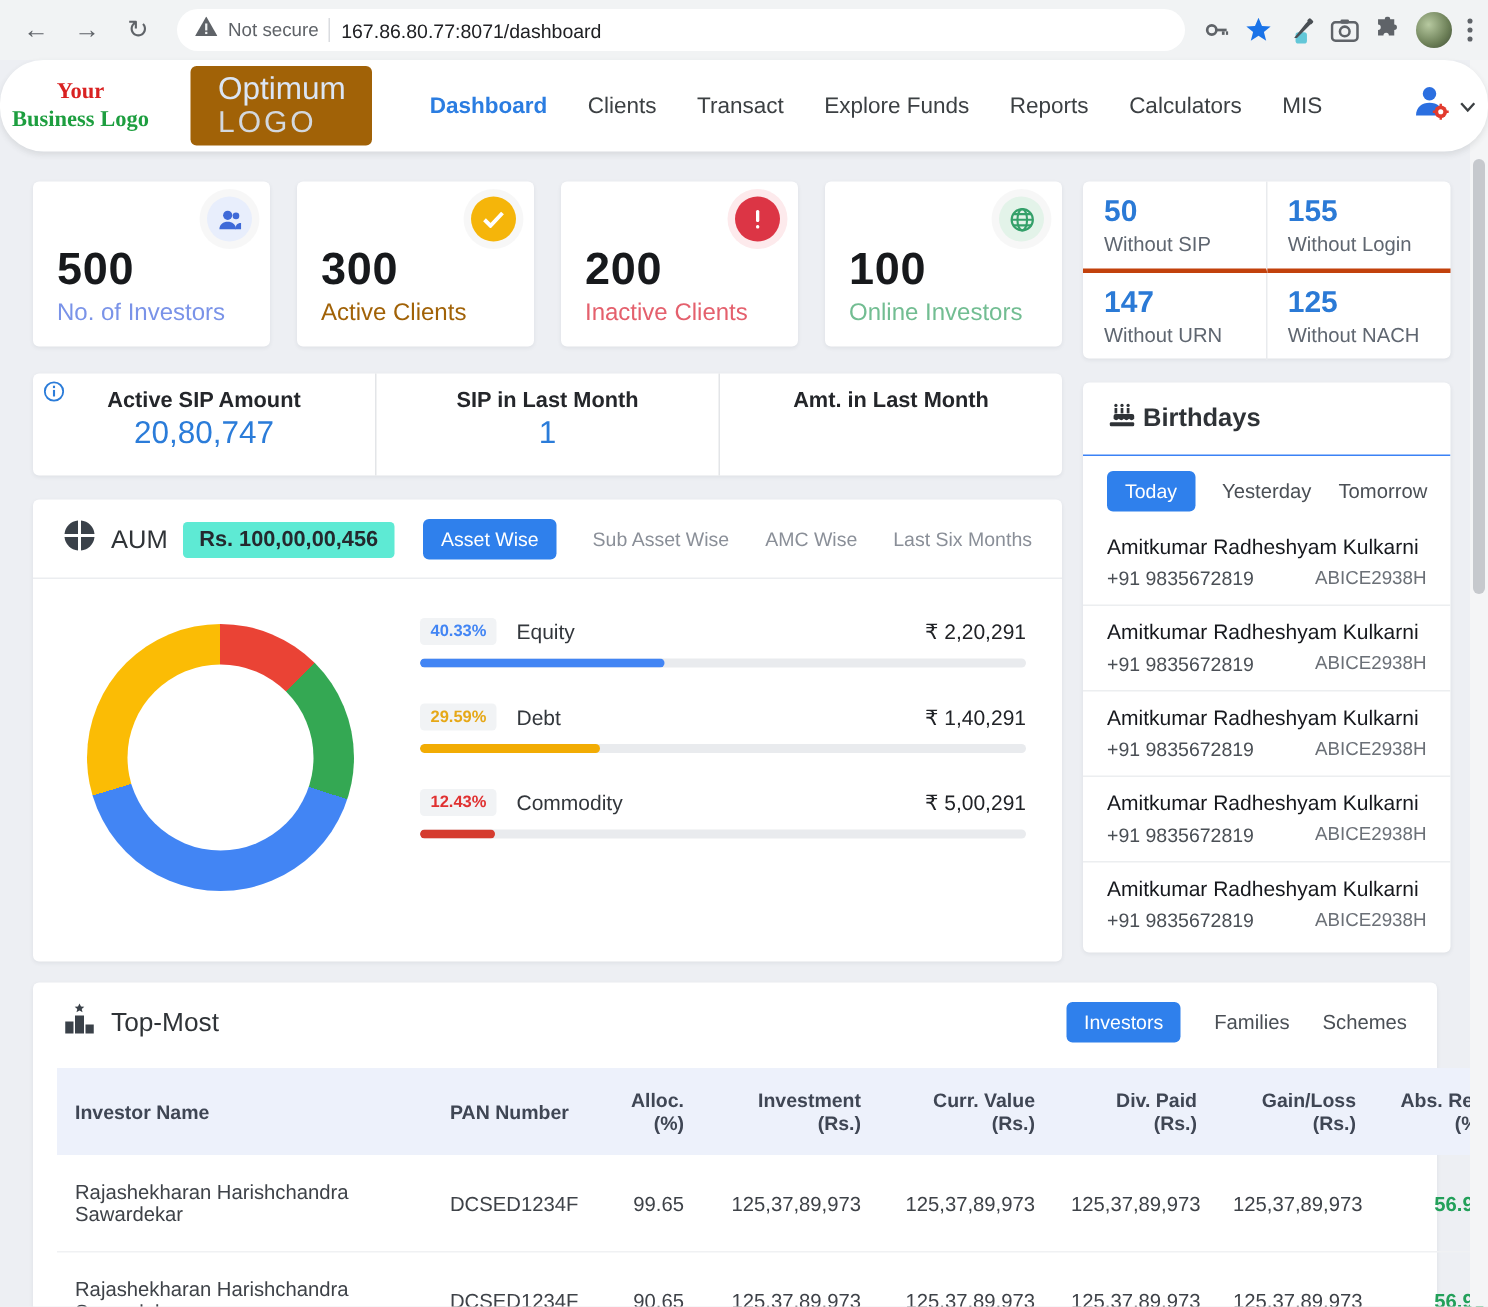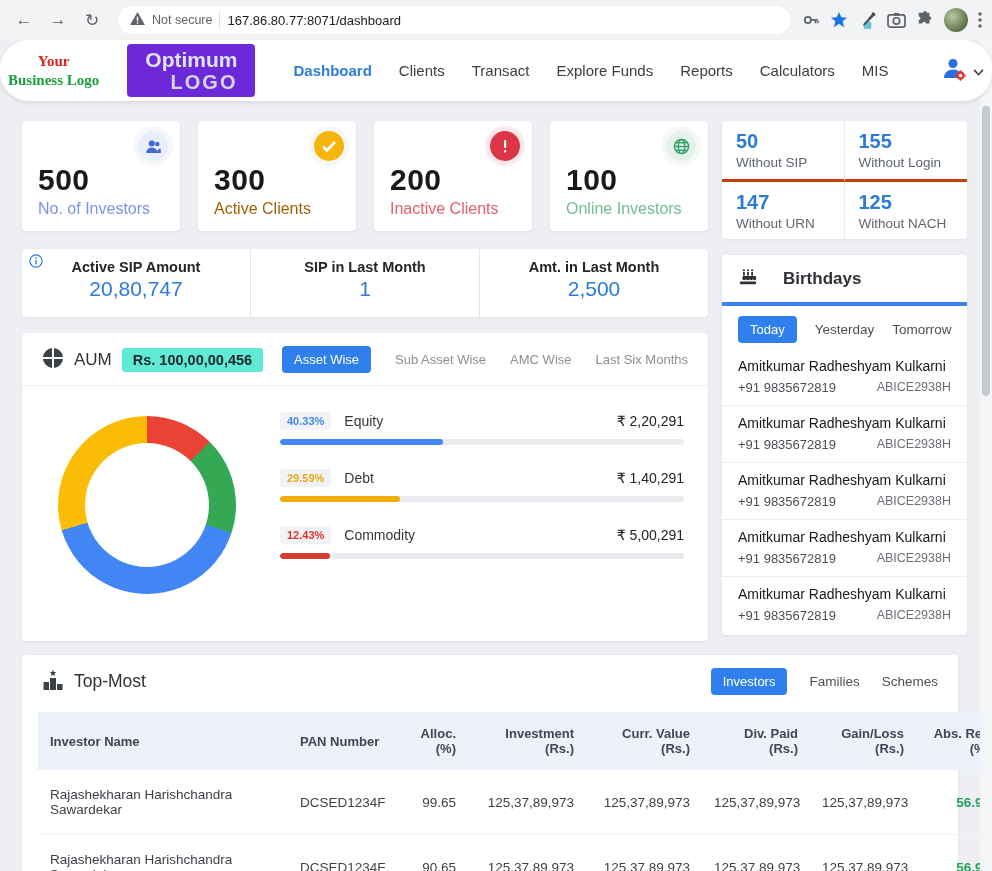--- a/index.html
+++ b/index.html
@@ -15,21 +15,21 @@
   .omnibox .url { font-size:13px; color:#202124; }
   .chrome-icons { display:flex; align-items:center; gap:10px; }
   .chrome-icons svg { display:block; }
   .avatar { width:24px; height:24px; border-radius:50%; background:radial-gradient(circle at 35% 35%, #b7c9a0, #6c7f57 60%, #3c4a33); }
 
   
   .navbar { height:61px; background:#ffffff; display:flex; align-items:center; padding:0 8px; box-shadow:0 2px 4px rgba(60,64,67,.12); position:relative; z-index:5;border-radius:29px; }
   .biz-logo { font-family:"Liberation Serif","DejaVu Serif",serif; font-weight:bold; text-align:center; line-height:1.25; font-size:15px; }
   .biz-logo .l1 { color:#d92121; }
   .biz-logo .l2 { color:#1d9e3f; }
-  .watermark { margin-left:28px; background:#6d28d9; border-radius:4px; padding:4px 18px; text-align:right; font-weight:bold; line-height:1.1; }
+  .watermark { margin-left:28px; background:#a16207; border-radius:4px; padding:4px 18px; text-align:left; font-weight:normal; line-height:1.1; }
   .watermark .w1 { color:#dbe5f4; font-size:21px; }
   .watermark .w2 { color:#d3d8de; font-size:20px; letter-spacing:2px; }
   .nav-menu { display:flex; align-items:center; gap:27px; margin-left:38px; }
   .nav-item { font-size:15px; color:#3c4043; cursor:pointer; white-space:nowrap; }
   .nav-item.active { color:#2b7de1; font-weight:bold; }
   .profile-box { margin-left:auto; display:flex; align-items:center; gap:6px; cursor:pointer; }
 
   
   .content { padding:20px 22px 0 22px; width:980px; }
   .row-top { display:flex; gap:14px; }
@@ -75,21 +75,21 @@
   .asset-row { margin-bottom:24px; }
   .asset-head { display:flex; align-items:center; }
   .pct-badge { background:#f1f3f5; border-radius:3px; font-size:11px; font-weight:bold; padding:3px 7px; }
   .asset-label { font-size:14px; color:#33373c; margin-left:13px; }
   .asset-amount { margin-left:auto; font-size:14px; color:#202226; }
   .bar-track { margin-top:9px; height:6px; background:#e9ebee; border-radius:3px; overflow:hidden; }
   .bar-fill { height:100%; border-radius:3px; }
 
   
   .bday-card { margin-top:16px; height:380px; background:#fff; border-radius:4px; box-shadow:0 1px 3px rgba(40,50,70,.08); overflow:hidden; }
-  .bday-header { display:flex; align-items:center; gap:25px; padding:12px 16px; border-bottom:4px solid #3b82f6; }
+  .bday-header { display:flex; align-items:center; gap:4px; padding:12px 16px; border-bottom:1px solid #3b82f6; }
   .bday-title { font-size:17px; font-weight:600; color:#2f3337; }
   .bday-tabs { display:flex; align-items:center; gap:18px; padding:10px 16px 6px 16px; }
   .bday-entry { padding:9px 16px 10px 16px; border-bottom:1px solid #eceef0; }
   .bday-entry:last-child { border-bottom:none; }
   .bday-name { font-size:14px; color:#16181d; }
   .bday-line2 { display:flex; justify-content:space-between; margin-top:6px; }
   .bday-phone { font-size:13px; color:#4a4f55; }
   .bday-pan { font-size:12.5px; color:#6b7077; }
 
   
@@ -276,21 +276,20 @@
         <div class="sip-col">
           <div class="sip-label">Active SIP Amount</div>
           <div class="sip-value">20,80,747</div>
         </div>
         <div class="sip-col">
           <div class="sip-label">SIP in Last Month</div>
           <div class="sip-value">1</div>
         </div>
         <div class="sip-col">
           <div class="sip-label">Amt. in Last Month</div>
-          <div class="sip-value">2,500</div>
         </div>
       </div>
 
       <div class="aum-card">
         <div class="aum-header">
           <span>
             <svg width="22" height="22" viewBox="0 0 22 22">
                 <g fill="#3a4149">
                   <path d="M10 1 A10 10 0 0 0 1 10 L10 10 Z"></path>
                   <path d="M12 1 A10 10 0 0 1 21 10 L12 10 Z"></path>

